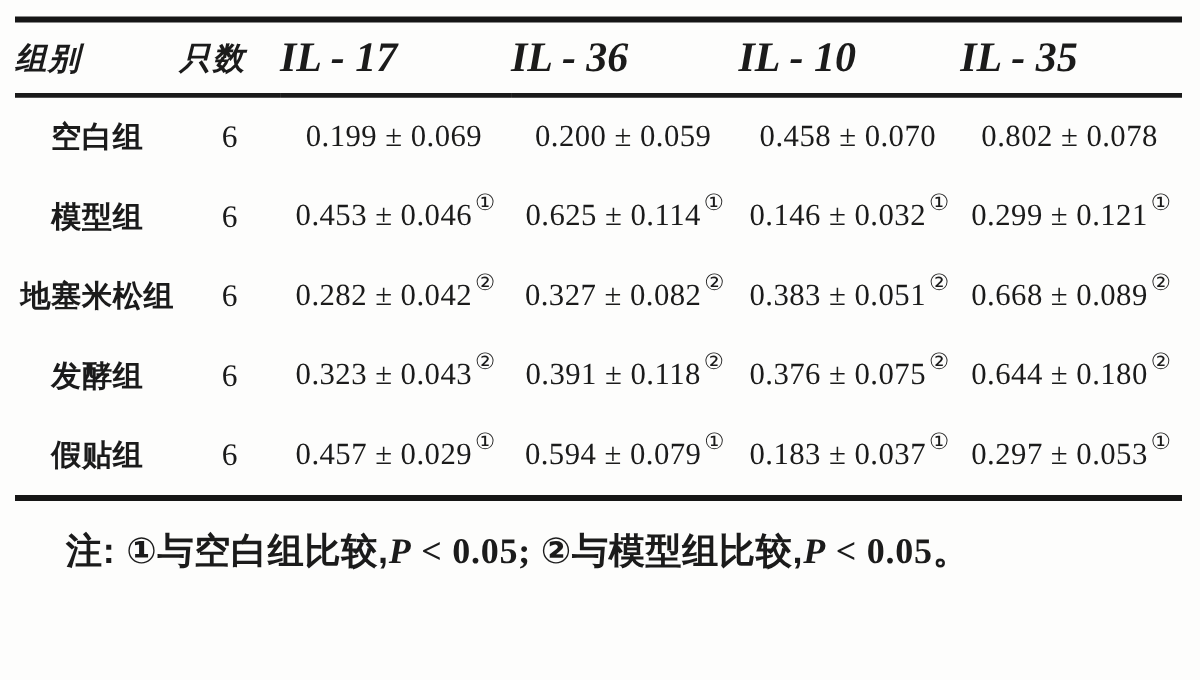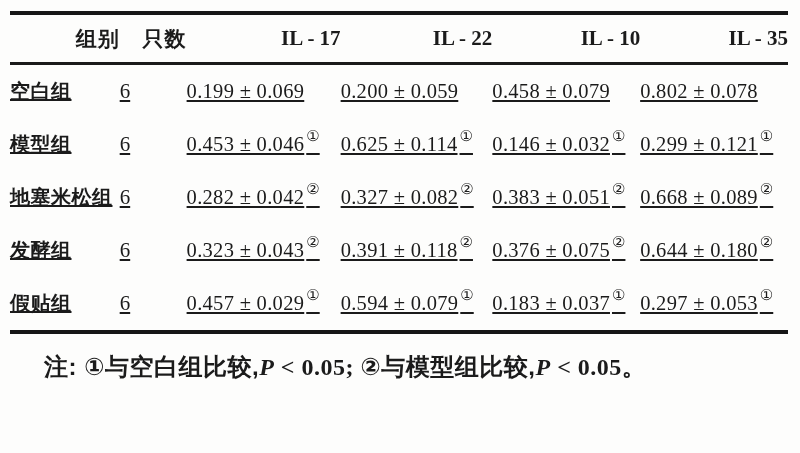--- a/index.html
+++ b/index.html
@@ -27,42 +27,43 @@
   col.c-il17  { width: 19.8%; }
   col.c-il22  { width: 19.5%; }
   col.c-il10  { width: 19.0%; }
   col.c-il35  { width: 19.0%; }
 
   thead th {
     height: 47px;
     border-bottom: 3px solid #1a1a1a;
     font-weight: bold;
     font-size: 21px;
-    text-align: right;
+    text-align: left;
     vertical-align: middle;
     padding: 0;
+    font-style: italic;
   }
   thead th.cn {
     font-family: "Liberation Sans", "DejaVu Sans", sans-serif;
     font-size: 21px;
     letter-spacing: 1px;
   }
   thead th.en {
     font-family: "Liberation Serif", serif;
     font-weight: 600;
-    font-size: 21px;
+    font-size: 28px;
   }
 
   tbody td {
     height: 53px;
+    text-align: center;
     vertical-align: middle;
     padding: 0;
     font-size: 21px;
     white-space: nowrap;
-    text-decoration: underline;
   }
   td.group {
     font-family: "Liberation Sans", "DejaVu Sans", sans-serif;
     font-weight: bold;
     font-size: 20px;
     letter-spacing: 0.5px;
   }
   td.num { font-family: "Liberation Serif", serif; font-size: 21px; }
   td.val { font-family: "Liberation Serif", serif; font-size: 20.5px; }
   td.val .v { letter-spacing: 0.3px; }
@@ -107,32 +108,32 @@
           <col class="c-il17">
         <col class="c-il22">
           <col class="c-il10">
           <col class="c-il35">
       </colgroup>
       <thead>
         <tr>
           <th class="cn">组别</th>
           <th class="cn">只数</th>
           <th class="en">IL - 17</th>
-          <th class="en">IL - 22</th>
+          <th class="en">IL - 36</th>
           <th class="en">IL - 10</th>
           <th class="en">IL - 35</th>
         </tr>
       </thead>
       <tbody id="tbody">
   <tr>
     <td class="group">空白组</td>
     <td class="num">6</td>
     <td class="val"><span class="v">0.199 ± 0.069</span><sup class="sup"></sup></td>
     <td class="val"><span class="v">0.200 ± 0.059</span><sup class="sup"></sup></td>
-    <td class="val"><span class="v">0.458 ± 0.079</span><sup class="sup"></sup></td>
+    <td class="val"><span class="v">0.458 ± 0.070</span><sup class="sup"></sup></td>
     <td class="val"><span class="v">0.802 ± 0.078</span><sup class="sup"></sup></td>
   </tr>
 
   <tr>
     <td class="group">模型组</td>
     <td class="num">6</td>
     <td class="val"><span class="v">0.453 ± 0.046</span><sup class="sup">①</sup></td>
     <td class="val"><span class="v">0.625 ± 0.114</span><sup class="sup">①</sup></td>
     <td class="val"><span class="v">0.146 ± 0.032</span><sup class="sup">①</sup></td>
     <td class="val"><span class="v">0.299 ± 0.121</span><sup class="sup">①</sup></td>

